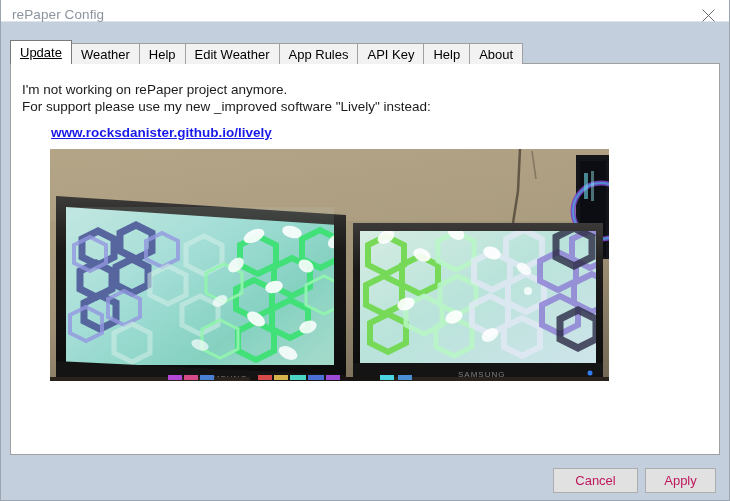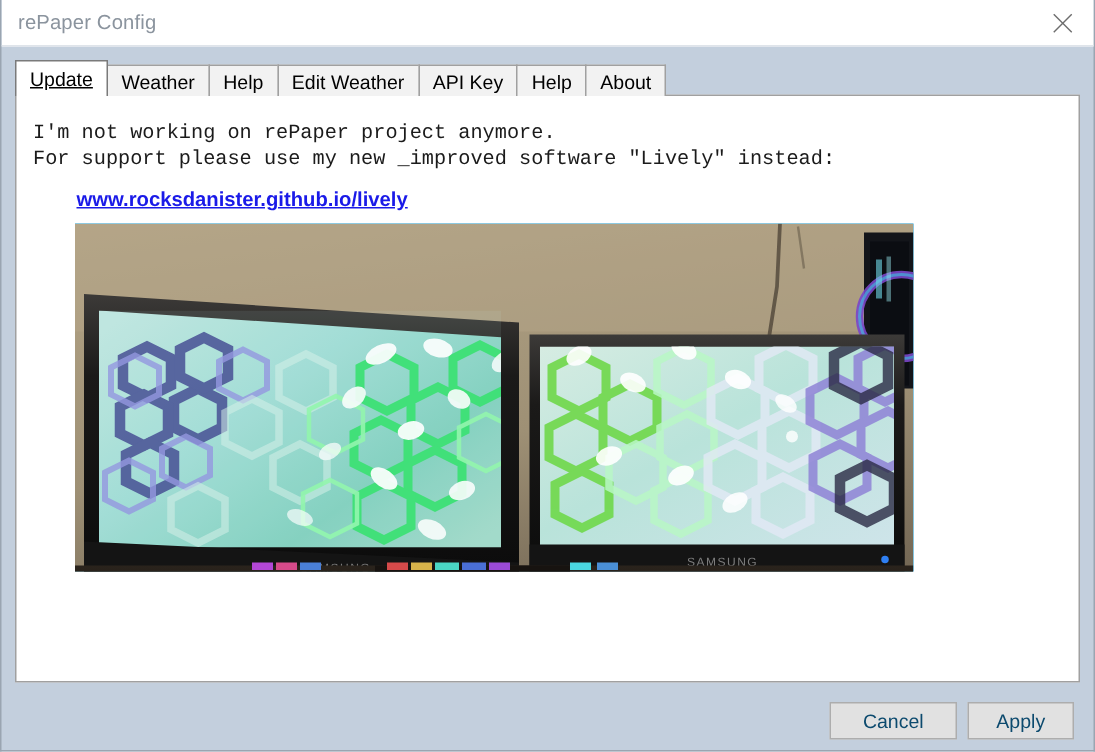--- a/index.html
+++ b/index.html
@@ -25,21 +25,21 @@
     border: 1px solid #9aa5b1;
     border-top: none;
     overflow: hidden;
   }
 
   
   .titlebar {
     position: absolute;
     left: 0; top: 0;
     width: 730px;
-    height: 31px;
+    height: 22px;
     background: #ffffff;
     border-bottom: 1px solid #dfe4ea;
     box-sizing: border-box;
   }
   .title-text {
     position: absolute;
     left: 11px;
     top: 7px;
     font-size: 13.5px;
     color: #8b949e;
@@ -103,21 +103,20 @@
     box-sizing: border-box;
     overflow: hidden;
   }
 
   .info-line {
     position: absolute;
     left: 11px;
     font-size: 13.5px;
     color: #1b1b1b;
     white-space: nowrap;
-    font-family: Liberation Mono, monospace;
   }
   .info-line.l1 { top: 18px; }
   .info-line.l2 { top: 35px; }
 
   .link {
     position: absolute;
     left: 40px;
     top: 61px;
     font-size: 13.5px;
     color: #1a1ae8;
@@ -139,21 +138,21 @@
   }
   .photo svg { display:block; }
 
   
   .btn {
     position: absolute;
     height: 25px;
     line-height: 23px;
     text-align: center;
     font-size: 13px;
-    color: #0c4a6e;
+    color: #be185d;
     background: #e1e1e1;
     border: 1px solid #adadad;
     box-sizing: border-box;
     cursor: default;
   }
   .btn-cancel { left: 552px; top: 468px; width: 85px; }
   .btn-apply  { left: 644px; top: 468px; width: 71px; text-align: center; }
 </style>
 </head>
 <body>
@@ -168,20 +167,21 @@
         <line x1="12.5" y1="0.5" x2="0.5" y2="12.5" stroke="#6d6d6d" stroke-width="1"></line>
       </svg>
     </div>
   </div>
 
   <div class="tabstrip">
     <div class="tab active">Update</div>
     <div class="tab">Weather</div>
     <div class="tab">Help</div>
     <div class="tab">Edit Weather</div>
+    <div class="tab">App Rules</div>
     <div class="tab">API Key</div>
     <div class="tab">Help</div>
     <div class="tab">About</div>
   </div>
 
   <div class="content-panel">
 
     <div class="info-line l1">I'm not working on rePaper project anymore.</div>
     <div class="info-line l2">For support please use my new _improved software "Lively" instead:</div>
 

